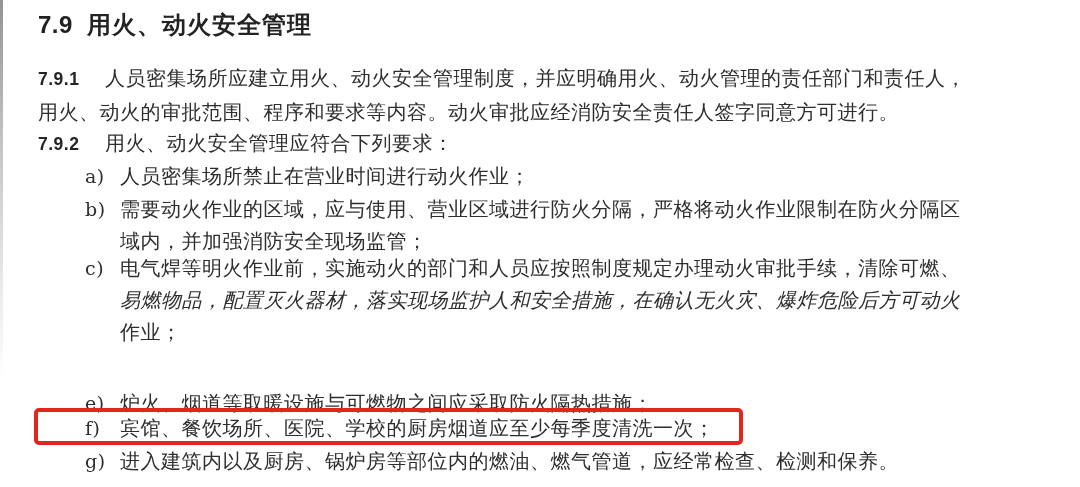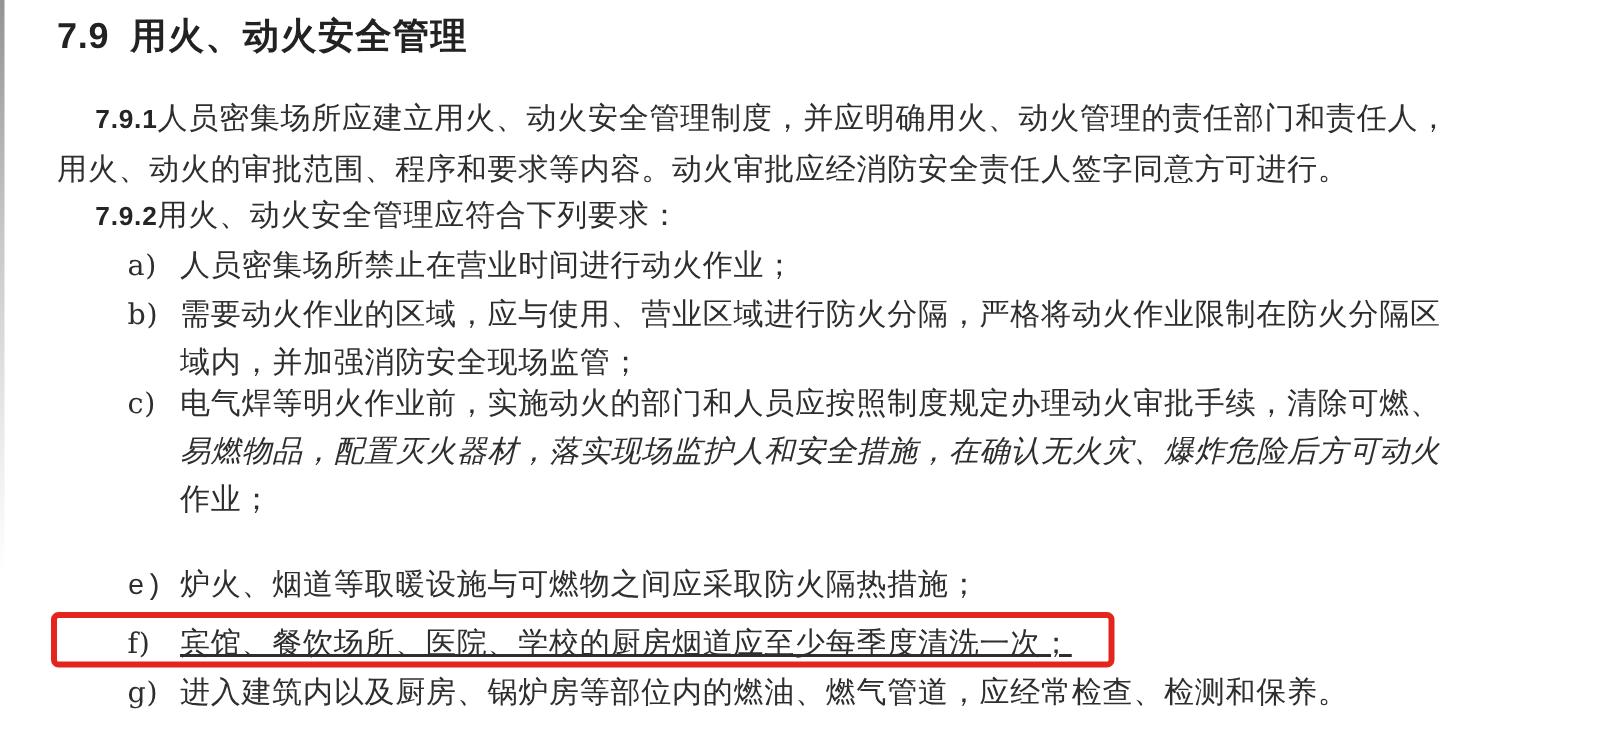--- a/index.html
+++ b/index.html
@@ -39,21 +39,20 @@
     letter-spacing: 0.5px;
   }
   .clause-num {
     display: inline-block;
     width: 67px;
     font-family: "Liberation Sans", "DejaVu Sans", sans-serif;
     font-weight: 600;
     font-size: 17.5px;
     color: #252525;
     letter-spacing: 0.5px;
-    text-align: right;
   }
   .item-label {
     display: inline-block;
     width: 35px;
     font-size: 19px;
     color: #2e2e2e;
   }
   .highlight-box {
     position: absolute;
     left: 34px;
@@ -103,25 +102,25 @@
     <span class="item-label">c)</span><span>电气焊等明火作业前，实施动火的部门和人员应按照制度规定办理动火审批手续，清除可燃、</span>
   </div>
   <div class="row" style="left:120px; top:288px;font-style:italic;">
     <span>易燃物品，配置灭火器材，落实现场监护人和安全措施，在确认无火灾、爆炸危险后方可动火</span>
   </div>
   <div class="row" style="left:120px; top:320px;text-align:center;">
     <span>作业；</span>
   </div>
 
 
-  <div class="row" style="left:85px; top:379px;font-family:Liberation Mono, monospace;">
+  <div class="row" style="left:85px; top:391px;">
     <span class="item-label">e)</span><span>炉火、烟道等取暖设施与可燃物之间应采取防火隔热措施；</span>
   </div>
 
-  <div class="row" style="left:85px; top:416px;text-decoration:underline;">
+  <div class="row" style="left:85px; top:416px;">
     <span class="item-label">f)</span><span>宾馆、餐饮场所、医院、学校的厨房烟道应至少每季度清洗一次；</span>
   </div>
   <div class="highlight-box" style="border-color: rgb(227, 38, 29);"></div>
 
   <div class="row" style="left:85px; top:449px;">
     <span class="item-label">g)</span><span>进入建筑内以及厨房、锅炉房等部位内的燃油、燃气管道，应经常检查、检测和保养。</span>
   </div>
 
 </div>
 

